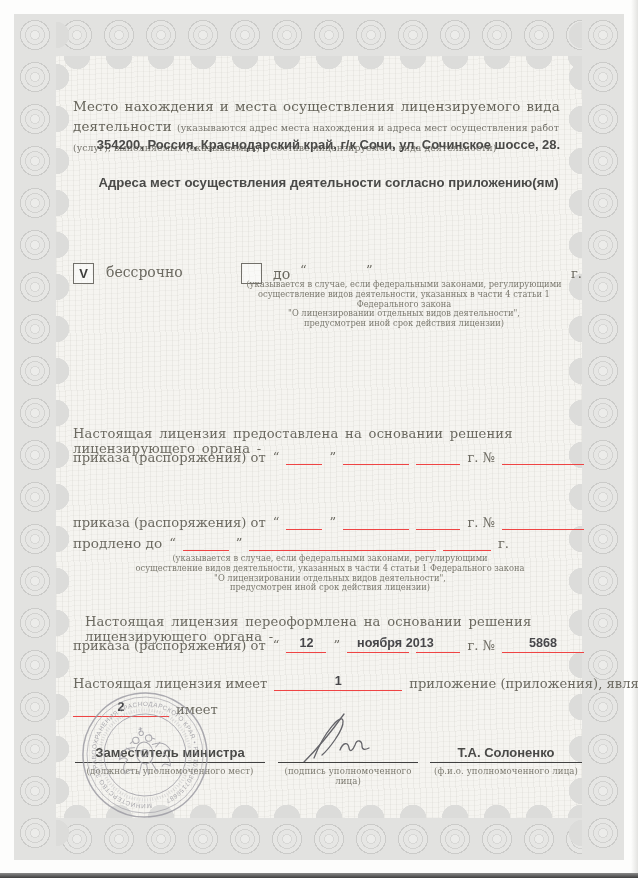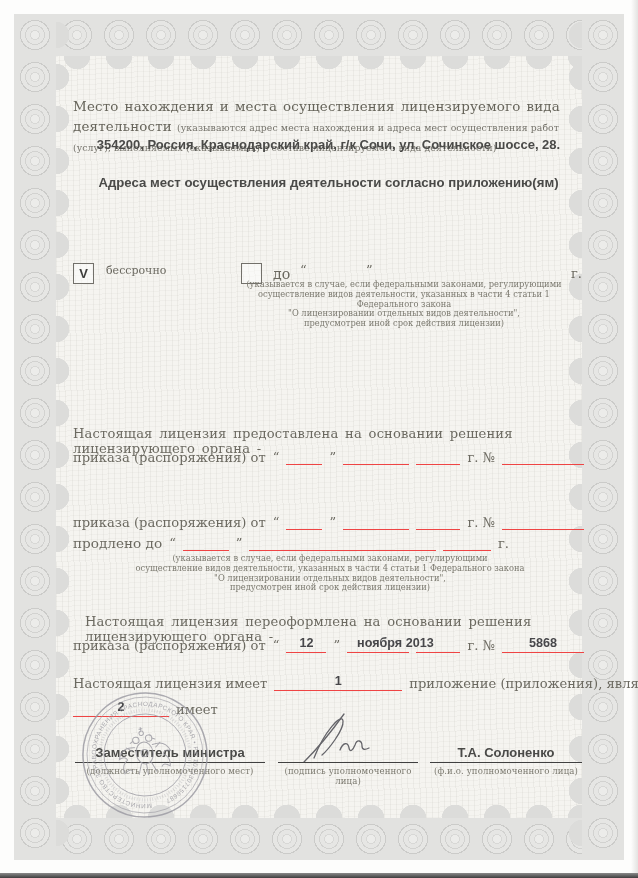--- a/index.html
+++ b/index.html
@@ -93,21 +93,21 @@
     </div>
 
     <div class="abs bold-sans centered" style="left:73px;top:120px;width:511px;font-size:13px;">354200, Россия, Краснодарский край, г/к Сочи, ул. Сочинское шоссе, 28.</div>
 
     <div class="abs bold-sans centered" style="left:73px;top:158px;width:511px;font-size:13.2px;">Адреса мест осуществления деятельности согласно приложению(ям)</div>
 
     <div class="abs" style="left:73px;top:246px;width:511px;height:22px;">
       <span class="checkbox abs" style="left:0;top:0;">
           <span>V</span>
         </span>
-      <span class="abs" style="left:33px;top:1px;font-size:11px;">бессрочно</span>
+      <span class="abs" style="left:33px;top:1px;font-size:14px;">бессрочно</span>
       <span class="checkbox abs" style="left:168px;top:0;"></span>
       <span class="abs" style="left:200px;top:3px;font-size:14.2px;text-align:center;">до</span>
       <span class="abs q" style="left:227px;top:0;">“</span>
       <span class="abs blank" style="left:238px;width:50px;top:4px;"></span>
       <span class="abs q" style="left:293px;top:0;">”</span>
       <span class="abs blank" style="left:307px;width:158px;top:4px;"></span>
       <span class="abs blank" style="left:473px;width:38px;top:4px;"></span>
       <span class="abs" style="left:498px;top:3px;font-size:13px;">г.</span>
     </div>
 

